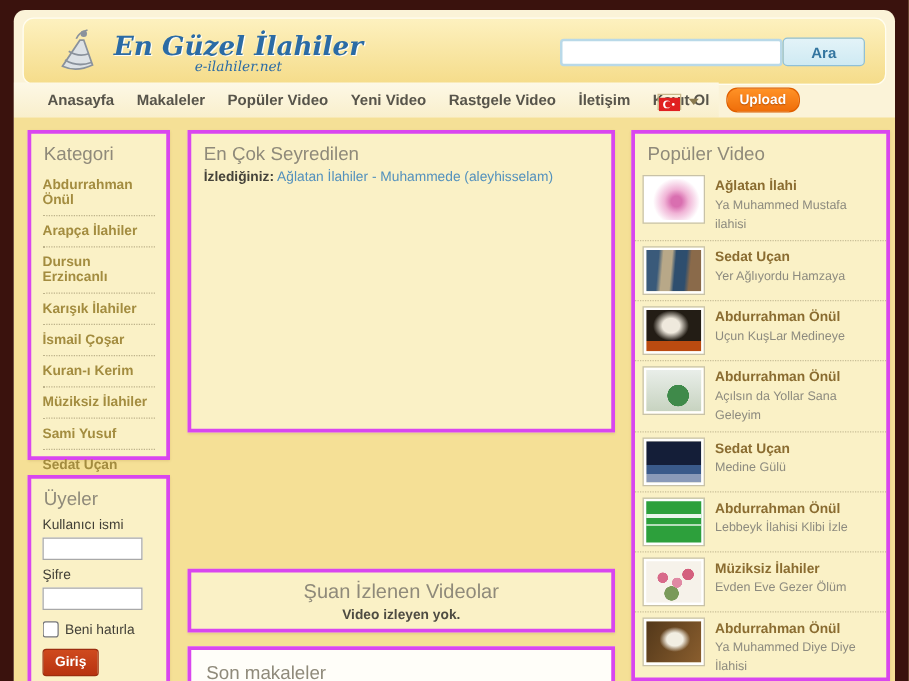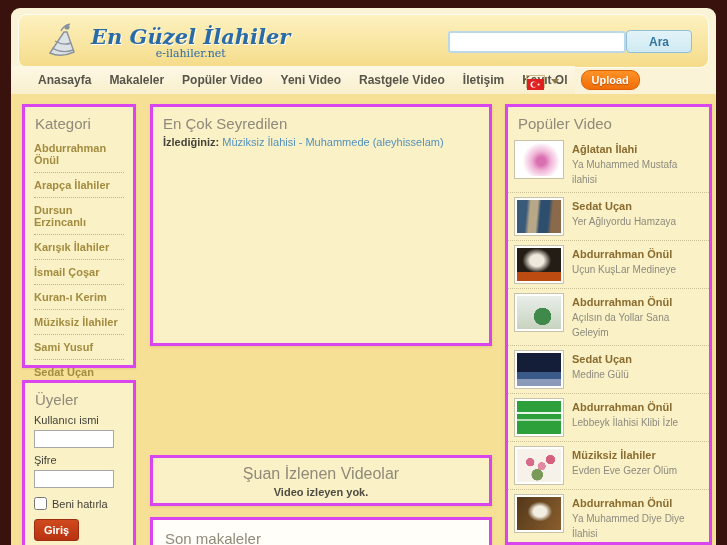--- a/index.html
+++ b/index.html
@@ -18,21 +18,21 @@
     border-radius:9px;background:linear-gradient(#fdf1bf,#f5dc8a);
     border:1px solid #fffdf0;
   }
   .logo{position:absolute;left:20px;top:4px;display:flex;align-items:center;cursor:pointer;}
   .logo-text{margin-left:6px;}
   .site-title{
     font-family:"DejaVu Serif", serif;font-style:italic;font-weight:bold;
     font-size:21px;color:#2b6ba5;text-shadow:1px 1px 0 #fffef5;line-height:24px;
   }
   .site-sub{
-    font-family:"DejaVu Serif", serif;
+    font-family:"DejaVu Serif", serif;font-style:italic;
     font-size:11px;color:#2b6ba5;text-align:center;margin-top:-2px;
   }
   .search-input{
     position:absolute;left:429px;top:16px;width:166px;height:18px;
     border:2px solid #b9d9e8;border-radius:3px;background:#fff;
     font-size:12px;padding:0 4px;outline:none;
   }
   .search-btn{
     position:absolute;left:607px;top:15px;width:66px;height:23px;
     background:linear-gradient(#e3f3f8,#cfeaf3);
@@ -204,21 +204,21 @@
         </div>
         <button class="login-btn">Giriş</button>
         
       </div>
     </div>
 
     <div class="panel main-box">
       <h2 class="sect">En Çok Seyredilen</h2>
       <div class="watch-line">
         <span class="watch-label">İzlediğiniz:</span>
-        <a class="watch-link">Müziksiz İlahisi - Muhammede (aleyhisselam)</a>
+        <a class="watch-link">Ağlatan İlahiler - Muhammede (aleyhisselam)</a>
       </div>
       <div style="height:270px;"></div>
     </div>
 
     <div class="panel now-box">
       <h2>Şuan İzlenen Videolar</h2>
       <div class="now-empty">Video izleyen yok.</div>
     </div>
 
     <div class="panel articles-box">

